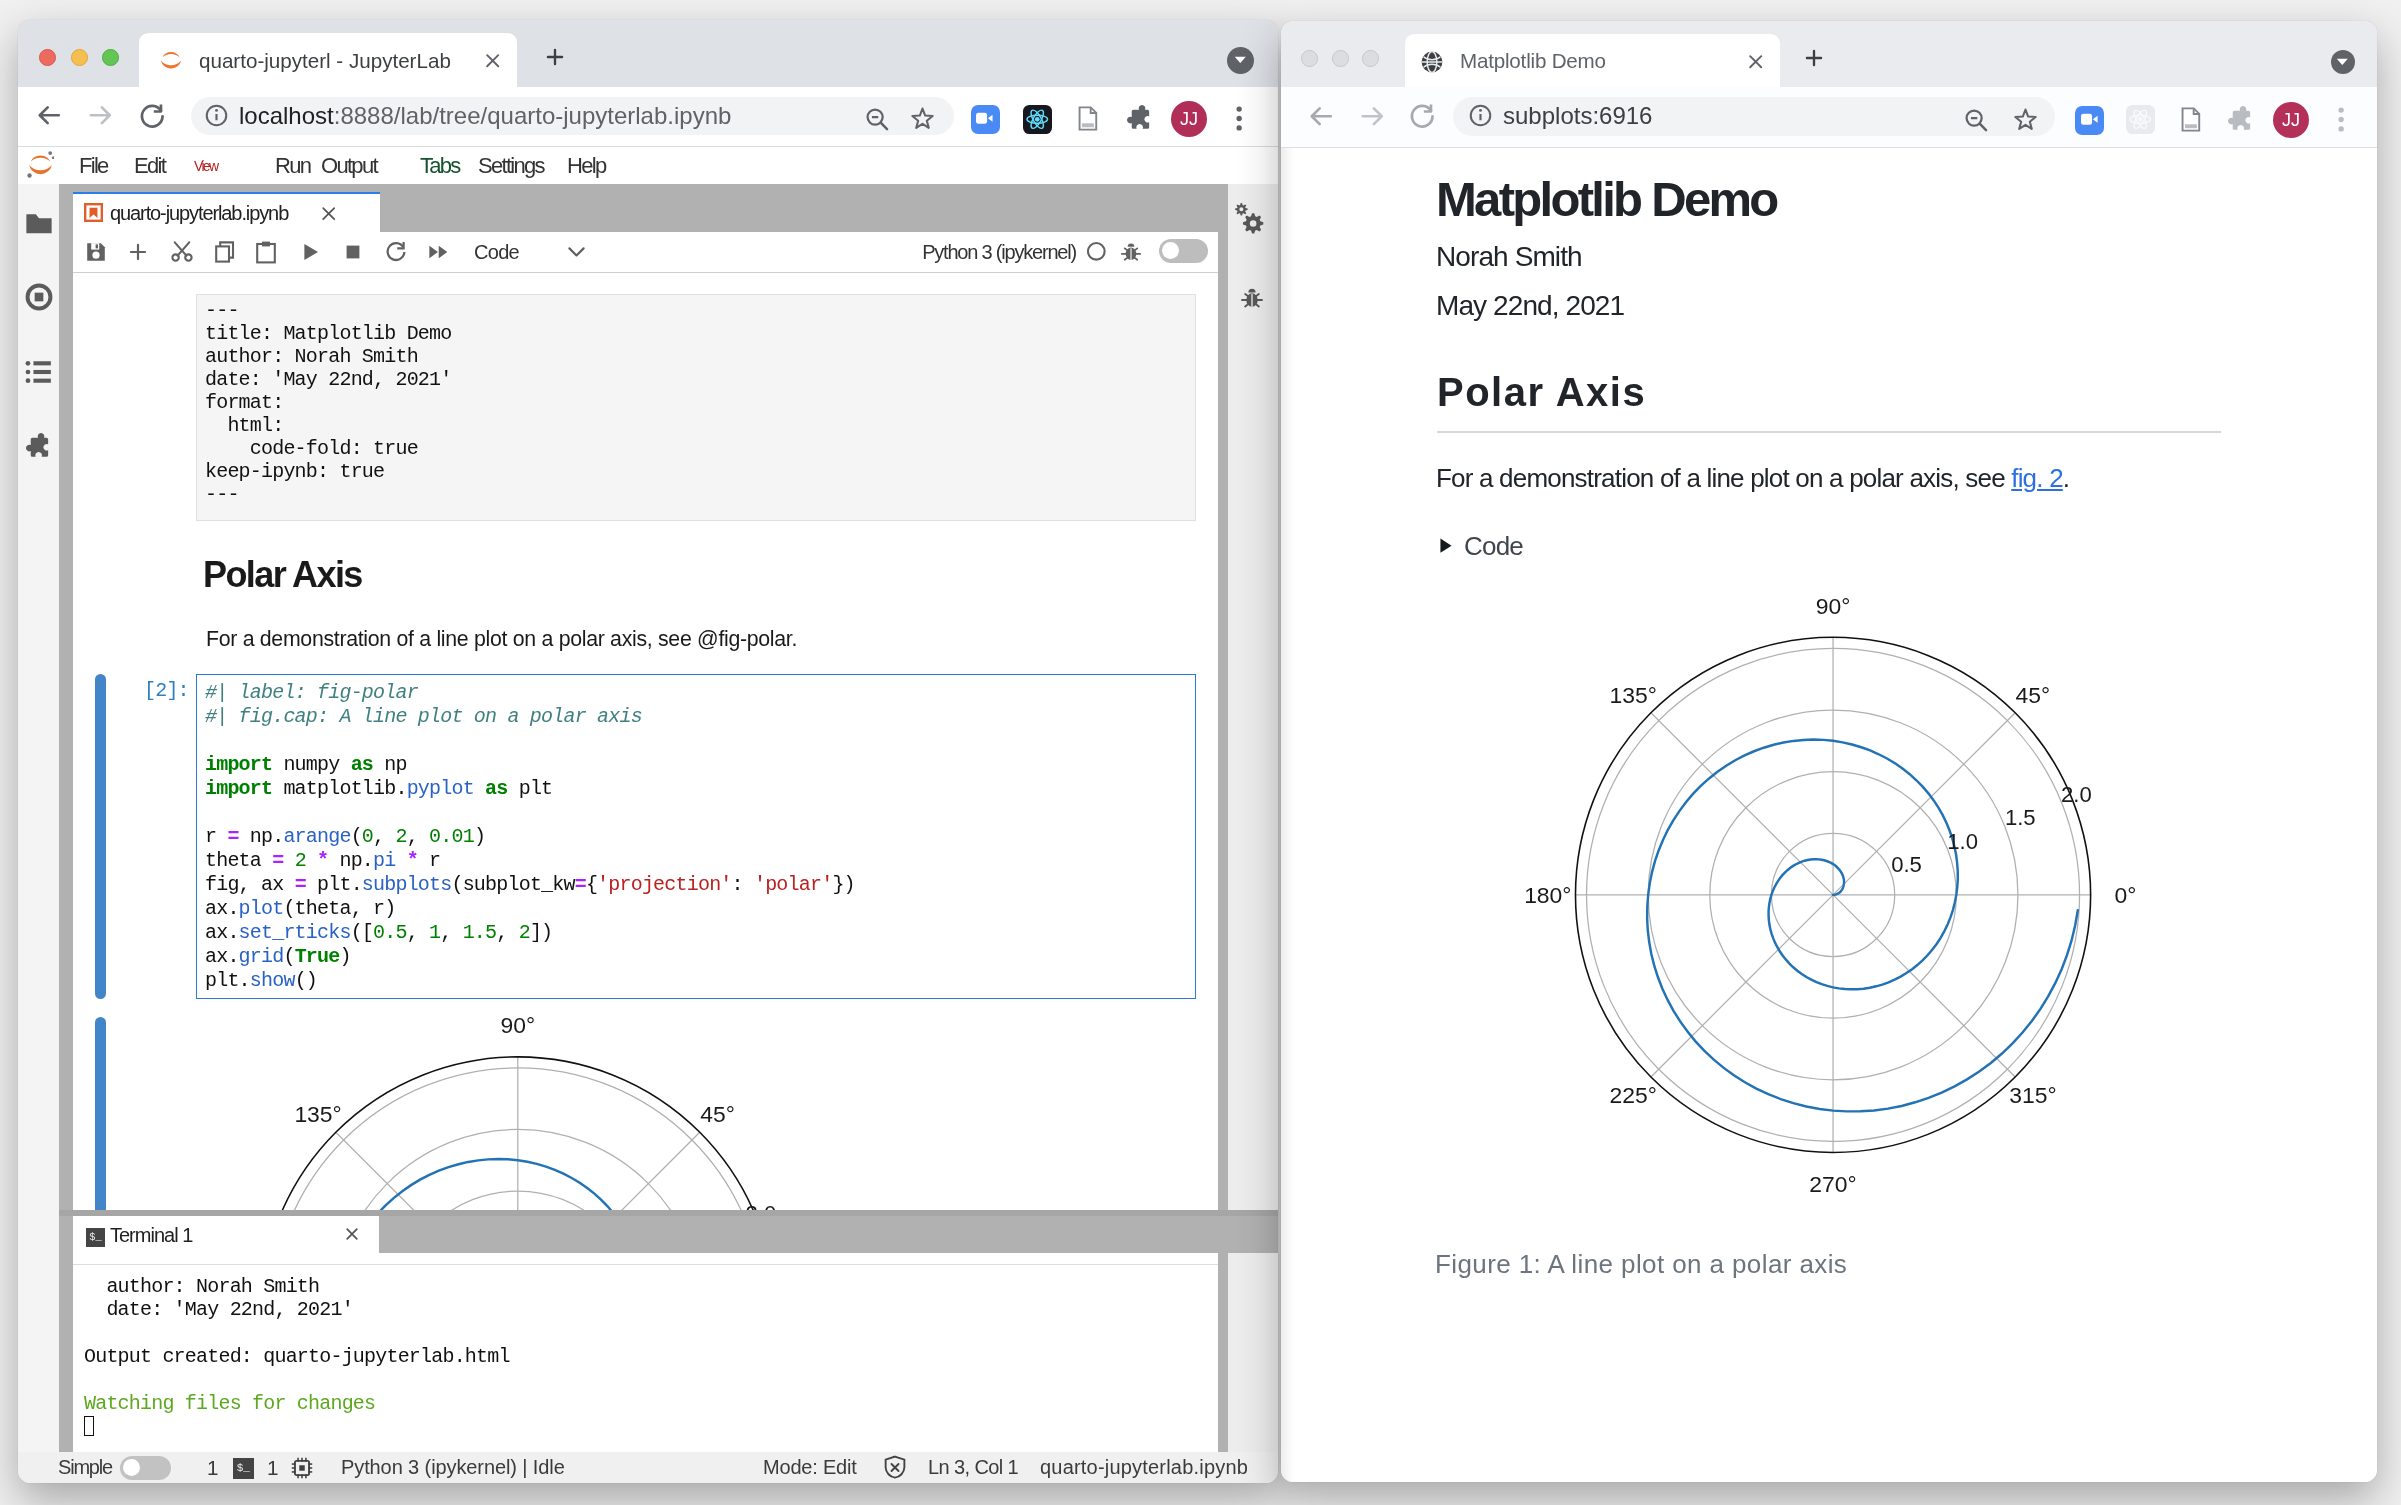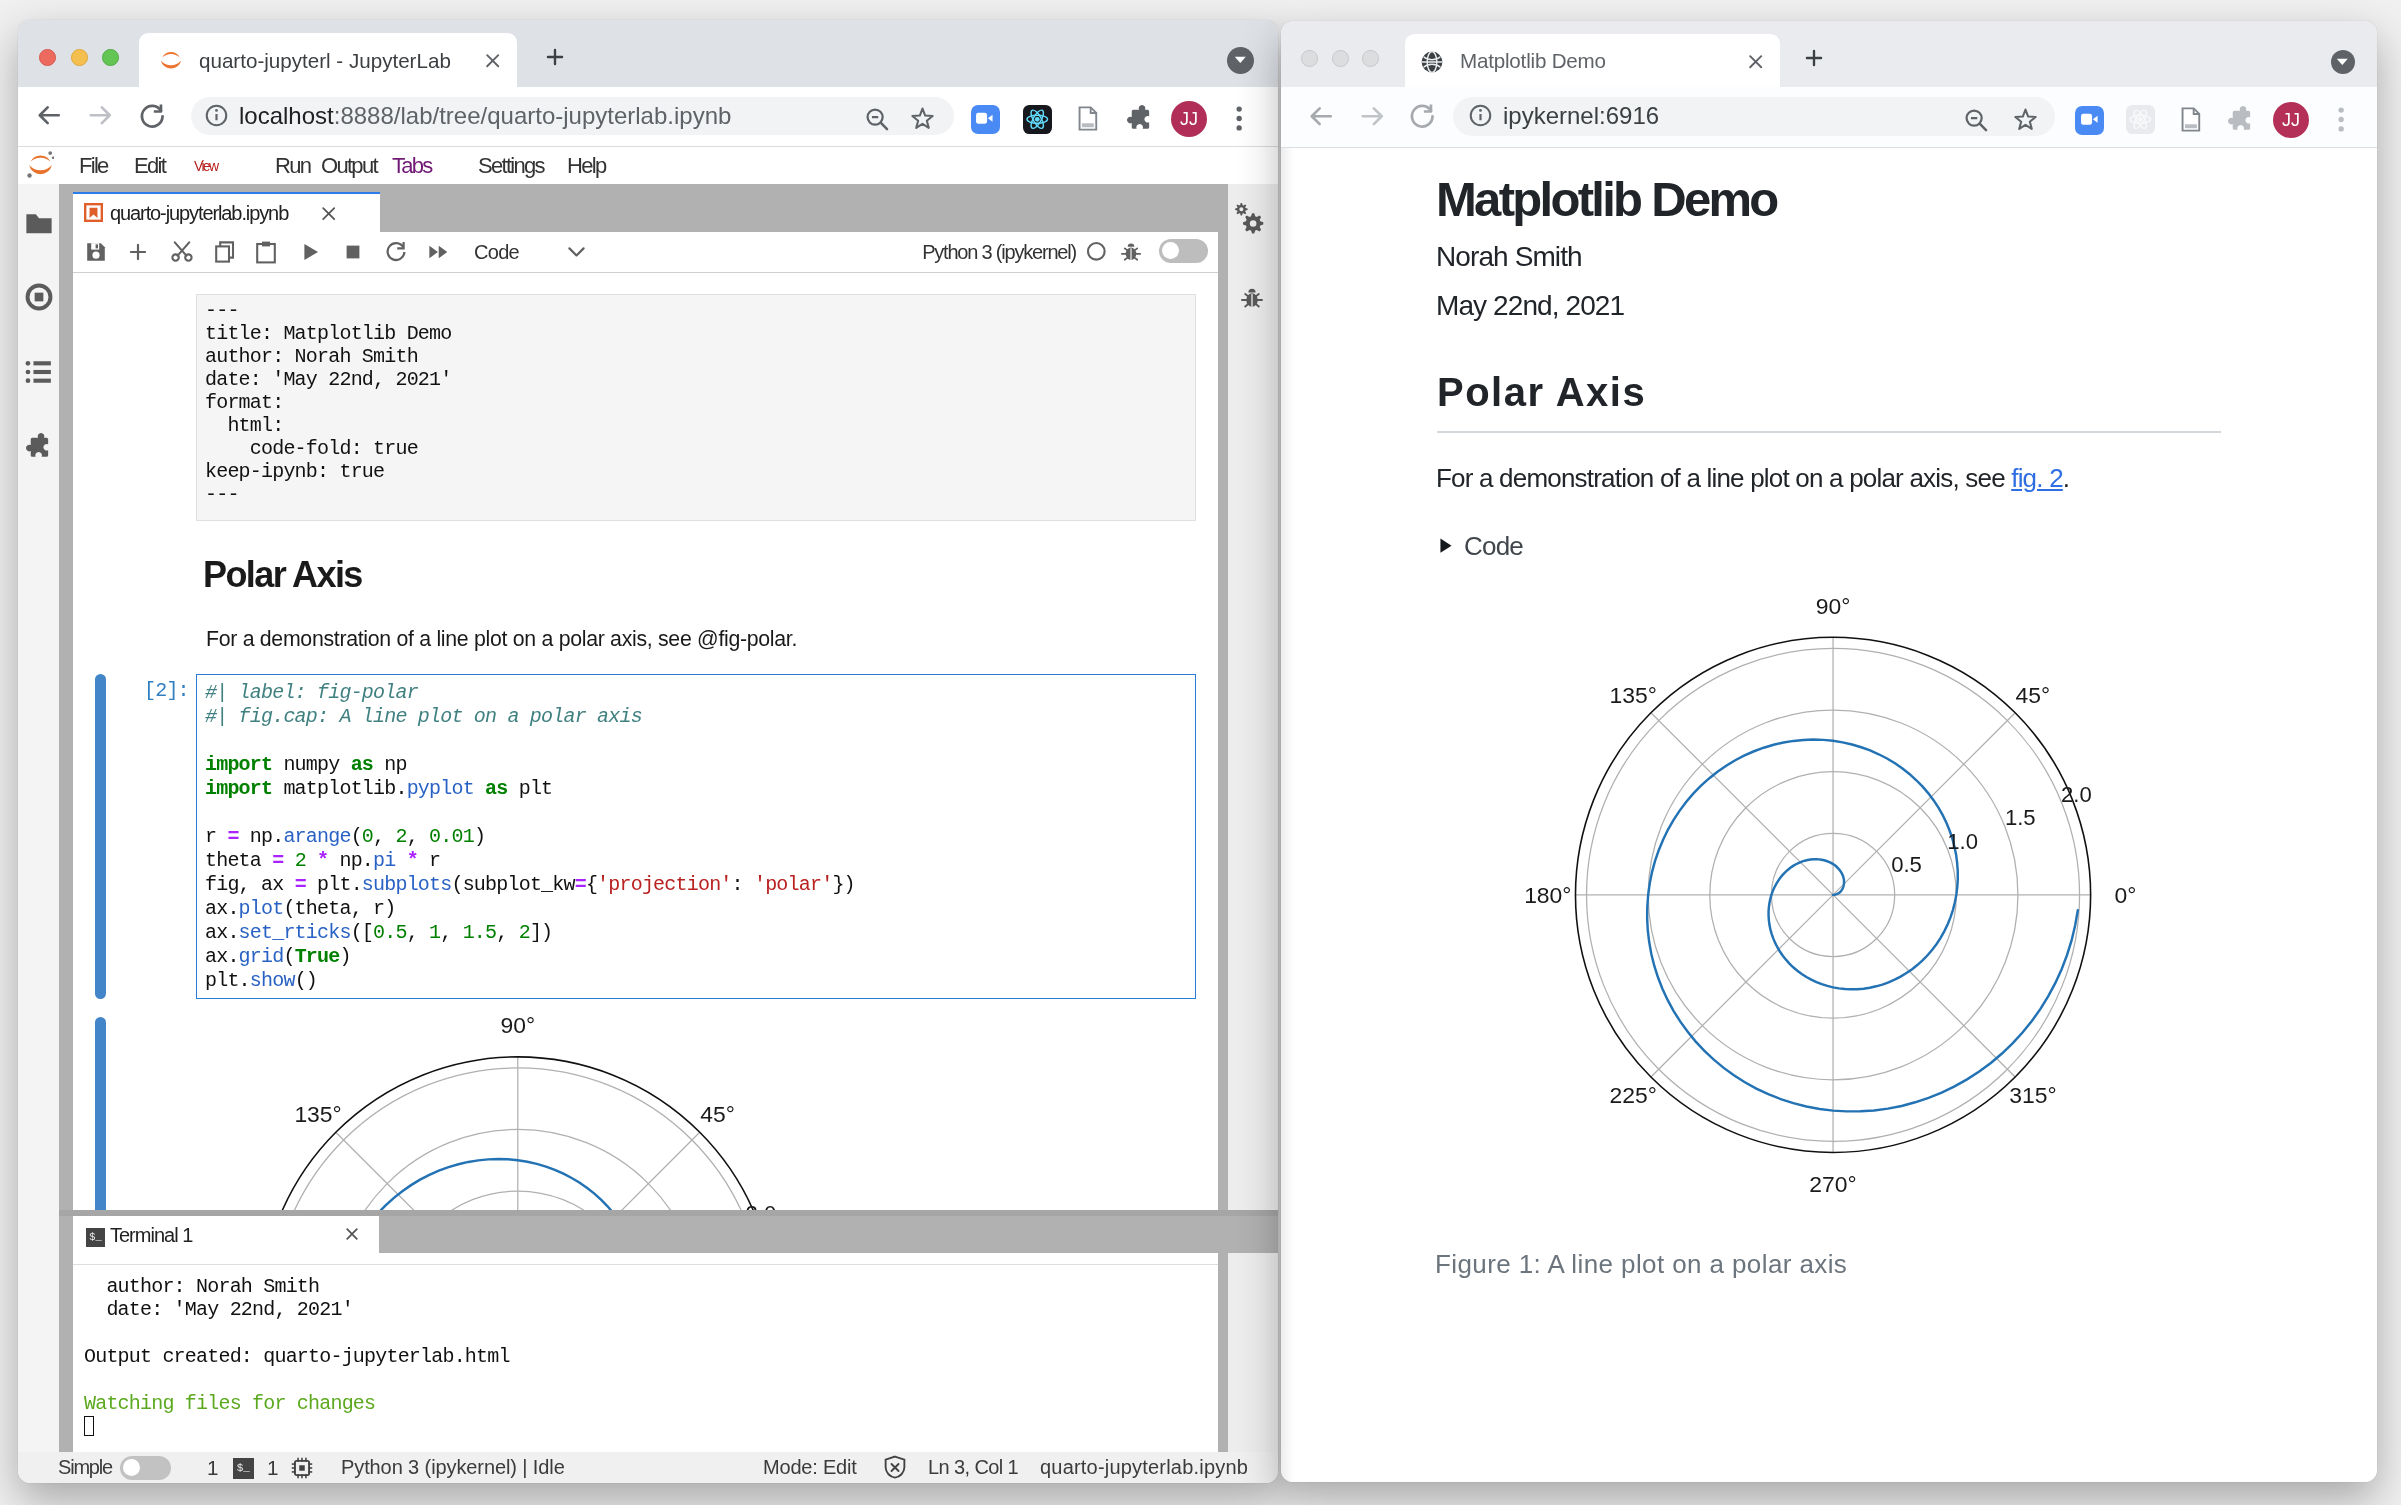--- a/index.html
+++ b/index.html
@@ -92,21 +92,21 @@
       <path d="M4.3 12.8 A13.0 13.0 0 0 1 27.7 12.8 A16.5 16.5 0 0 0 4.3 12.8 Z" fill="#e8732c"></path>
       <circle cx="27.5" cy="2.5" r="2.2" fill="#767677"></circle>
       <circle cx="31" cy="8" r="1.6" fill="#767677"></circle>
       <circle cx="3" cy="29" r="2.6" fill="#767677"></circle>
     </svg>
 <div class="abs" style="left:61px;top:135px;height:22px;font-size:22px;letter-spacing:-1.7px;line-height:22px;color:#333">File</div>
 <div class="abs" style="left:116px;top:135px;height:22px;font-size:22px;letter-spacing:-1.7px;line-height:22px;color:#333">Edit</div>
 <div class="abs" style="left:176px;top:135px;height:22px;font-size:14px;letter-spacing:-1.7px;line-height:22px;color:#b91c1c">View</div>
 <div class="abs" style="left:257px;top:135px;height:22px;font-size:22px;letter-spacing:-1.7px;line-height:22px;color:#333">Run</div>
 <div class="abs" style="left:303px;top:135px;height:22px;font-size:22px;letter-spacing:-1.7px;line-height:22px;color:#333">Output</div>
-<div class="abs" style="left:374px;top:135px;height:22px;font-size:22px;letter-spacing:-1.7px;line-height:22px;color:#701a75">Tabs</div>
+<div class="abs" style="left:402px;top:135px;height:22px;font-size:22px;letter-spacing:-1.7px;line-height:22px;color:#14532d">Tabs</div>
 <div class="abs" style="left:460px;top:135px;height:22px;font-size:22px;letter-spacing:-1.7px;line-height:22px;color:#333">Settings</div>
 <div class="abs" style="left:549px;top:135px;height:22px;font-size:22px;letter-spacing:-1.7px;line-height:22px;color:#333">Help</div>
 <div class="abs" style="left:0;top:164px;width:1260px;height:1268px;background:#b1b1b1"></div>
 <div class="abs" style="left:0;top:164px;width:41px;height:1268px;background:#f4f4f4"></div>
 <div class="abs" style="left:1210px;top:164px;width:50px;height:1268px;background:#ededed"></div>
 <svg style="position:absolute;left:6.3px;top:188px" width="30" height="30" viewBox="0 0 38 38">
       <path d="M3 8 h12 l4 5 h16 v19 h-32 Z" fill="#5b5b5b"></path>
     </svg>
 <svg style="position:absolute;left:6.3px;top:262px" width="30" height="30" viewBox="0 0 38 38">
       <circle cx="19" cy="19" r="14.5" fill="none" stroke="#5b5b5b" stroke-width="5"></circle>
@@ -339,21 +339,21 @@
 <svg style="position:absolute;left:127px;top:81px" width="28.5" height="28.5" viewBox="0 0 36 36">
       <path d="M29 11 A 13 13 0 1 0 31 18" fill="none" stroke="#a6a9ad" stroke-width="3.4" stroke-linecap="round"></path>
       <path d="M29 3 v9 h-9" fill="none" stroke="#a6a9ad" stroke-width="3.4" stroke-linejoin="round"></path>
     </svg>
 <div class="abs" style="left:172px;top:76px;width:602px;height:39px;border-radius:20px;background:#f1f3f4"></div>
 <svg style="position:absolute;left:187px;top:82px" width="25" height="25" viewBox="0 0 32 32">
       <circle cx="16" cy="16" r="12.5" fill="none" stroke="#5f6368" stroke-width="2.6"></circle>
       <line x1="16" y1="14" x2="16" y2="22" stroke="#5f6368" stroke-width="2.8"></line>
       <circle cx="16" cy="9.5" r="1.8" fill="#5f6368"></circle>
     </svg>
-<div class="abs" style="left:222px;top:83px;height:24px;font-size:24px;line-height:24px;color:#3c4043;white-space:nowrap">ipykernel:6916</div>
+<div class="abs" style="left:222px;top:83px;height:24px;font-size:24px;line-height:24px;color:#3c4043;white-space:nowrap">subplots:6916</div>
 <svg style="position:absolute;left:682px;top:86px" width="27" height="27" viewBox="0 0 34 34">
       <circle cx="14" cy="14" r="9.5" fill="none" stroke="#5f6368" stroke-width="2.8"></circle>
       <line x1="10" y1="14" x2="18" y2="14" stroke="#5f6368" stroke-width="2.8"></line>
       <line x1="21" y1="21" x2="29" y2="29" stroke="#5f6368" stroke-width="3.2" stroke-linecap="round"></line>
     </svg>
 <svg style="position:absolute;left:731px;top:85px" width="27" height="28.5" viewBox="0 0 34 36">
       <polygon points="17.0,4.5 20.4,13.3 29.8,13.8 22.5,19.8 24.9,28.9 17.0,23.8 9.1,28.9 11.5,19.8 4.2,13.8 13.6,13.3" fill="none" stroke="#5f6368" stroke-width="2.6" stroke-linejoin="round"></polygon>
     </svg>
 <div style="position:absolute;left:794px;top:85px;width:28.5px;height:28.5px;border-radius:7.1px;background:#4a8af4"></div>
     <svg style="position:absolute;left:800px;top:92px" width="17.4" height="12.6" viewBox="0 0 22 16">

